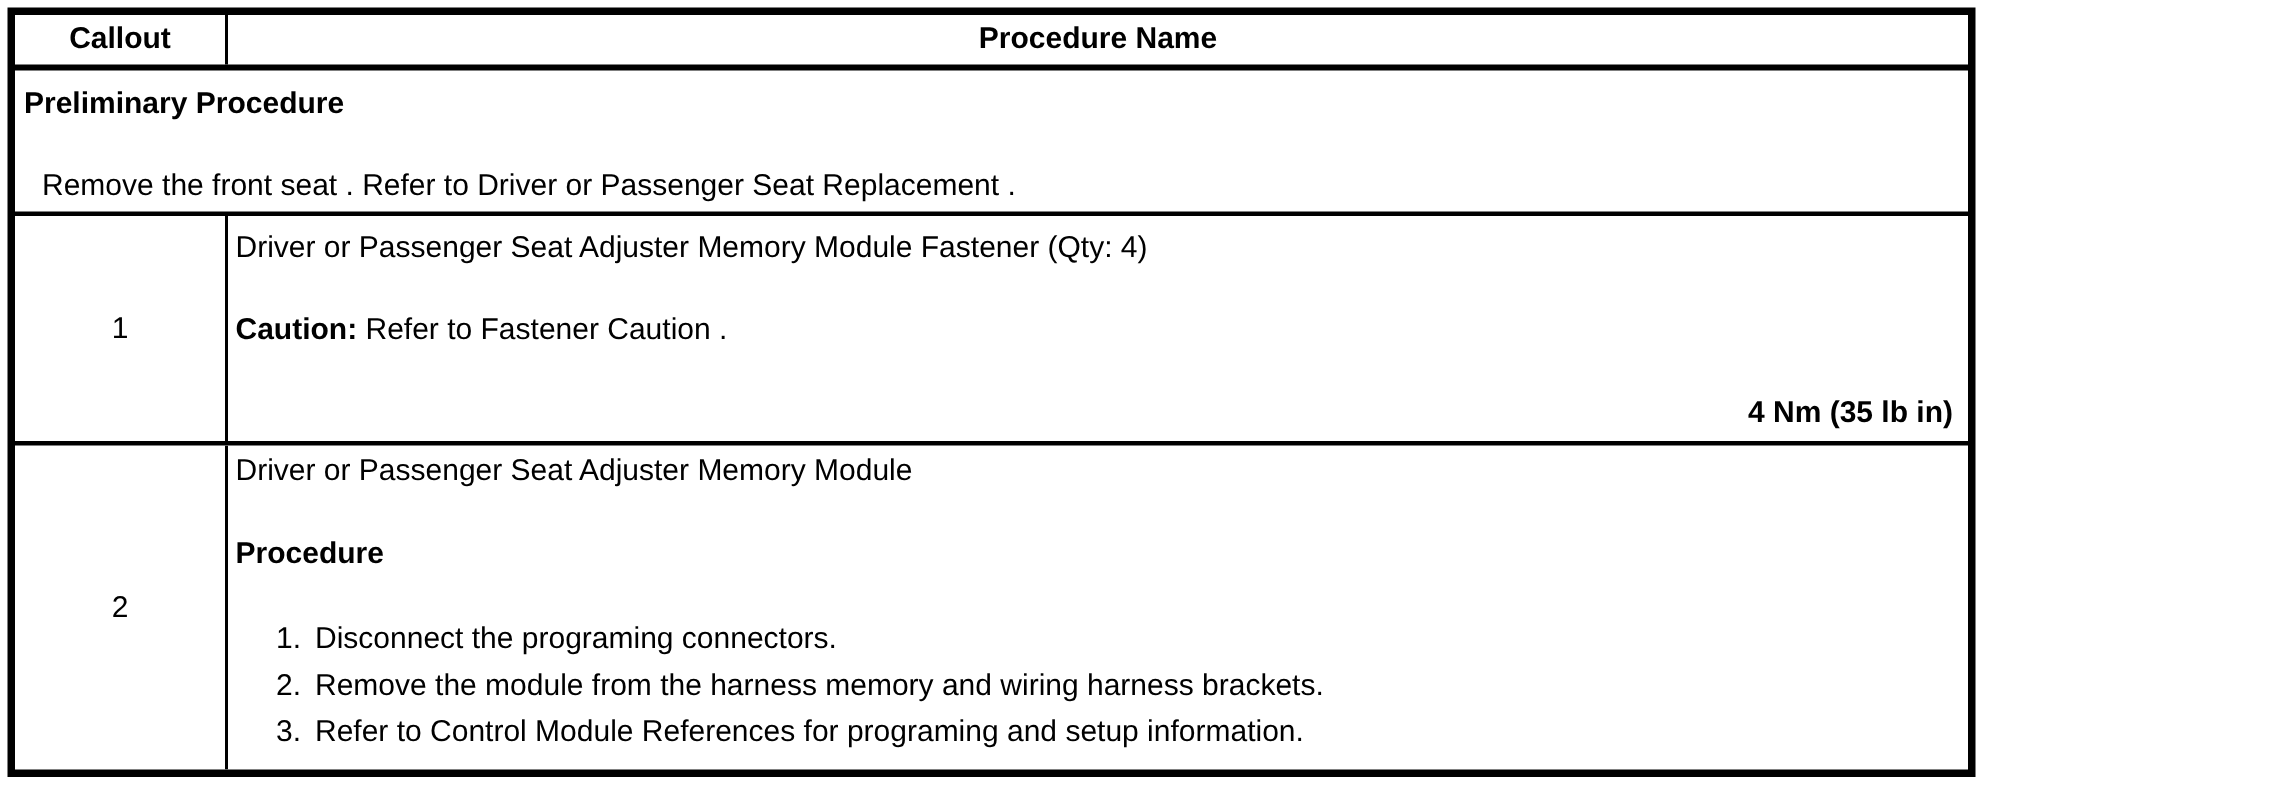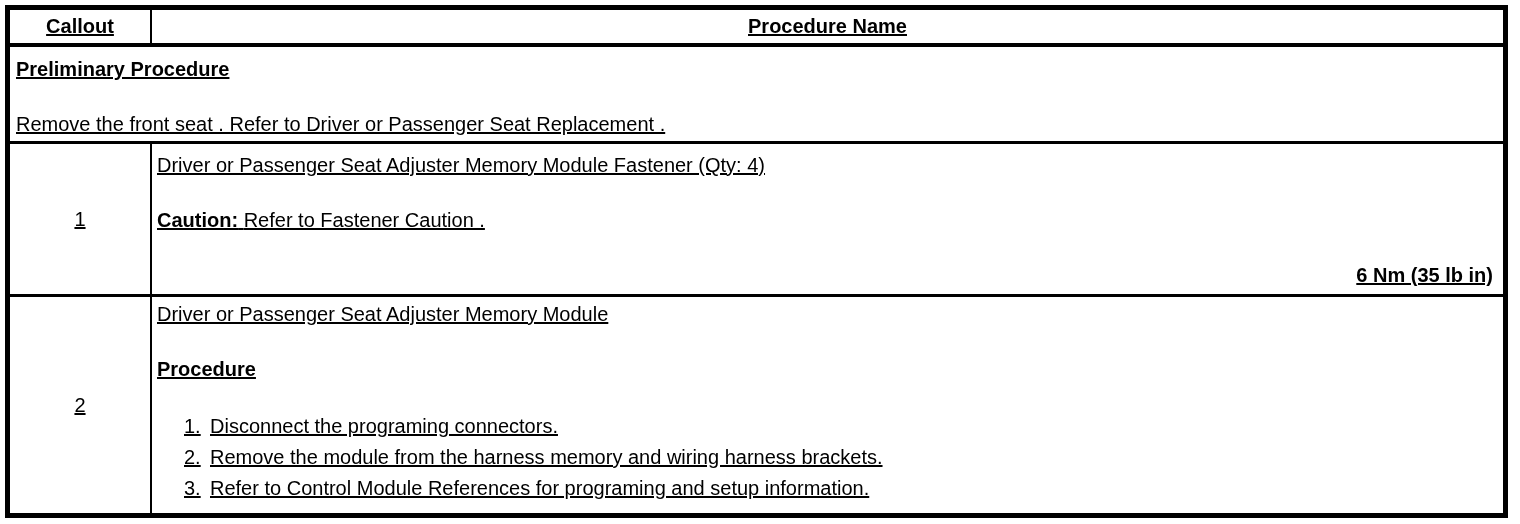--- a/index.html
+++ b/index.html
@@ -12,26 +12,25 @@
     position: relative;
     font-family: "Liberation Sans", "DejaVu Sans", sans-serif;
     font-size: 20px;
     color: #000000;
     -webkit-font-smoothing: none;
   }
 
   .doc-table {
     position: absolute;
     left: 5px; top: 5px;
-    width: 1503px; height: 513px;
+    width: 1312px; height: 513px;
     border: 5px solid #000;
     background: #fff;
     display: flex;
     flex-direction: column;
-    text-decoration: underline;
   }
 
   
   .header-row {
     flex: none;
     height: 37px;
     border-bottom: 4px solid #000;
     display: flex;
   }
   .header-row .callout-head {
@@ -54,21 +53,21 @@
     border-bottom: 3px solid #000;
     padding: 9px 8px 0 6px;
     overflow: hidden;
   }
   .prelim-title {
     margin: 0 0 28px 0;
     line-height: 27px;
     font-weight: bold;
   }
   .prelim-body {
-    margin: 0;
+    margin: 12px;
     line-height: 27px;
   }
 
   
   .body-row { display: flex; overflow: hidden; }
   .body-row .callout-cell {
     flex: none;
     width: 142px;
     border-right: 2px solid #000;
     display: flex; align-items: center; justify-content: center;
@@ -122,21 +121,21 @@
   <div class="prelim-row">
     <p class="prelim-title">Preliminary Procedure</p>
     <p class="prelim-body">Remove the front seat . Refer to Driver or Passenger Seat Replacement .</p>
   </div>
 
   <div class="body-row row-1">
     <div class="callout-cell">1</div>
     <div class="component-cell">
       <p>Driver or Passenger Seat Adjuster Memory Module Fastener (Qty: 4)</p>
       <p><span class="bold">Caution:</span> <span>Refer to Fastener Caution .</span></p>
-      <p class="bold">6 Nm (35 lb in)</p>
+      <p class="bold">4 Nm (35 lb in)</p>
     </div>
   </div>
 
   <div class="body-row row-2">
     <div class="callout-cell">2</div>
     <div class="component-cell">
       <p>Driver or Passenger Seat Adjuster Memory Module</p>
       <p class="proc-heading">Procedure</p>
       <div class="steps">
         <div class="step">

